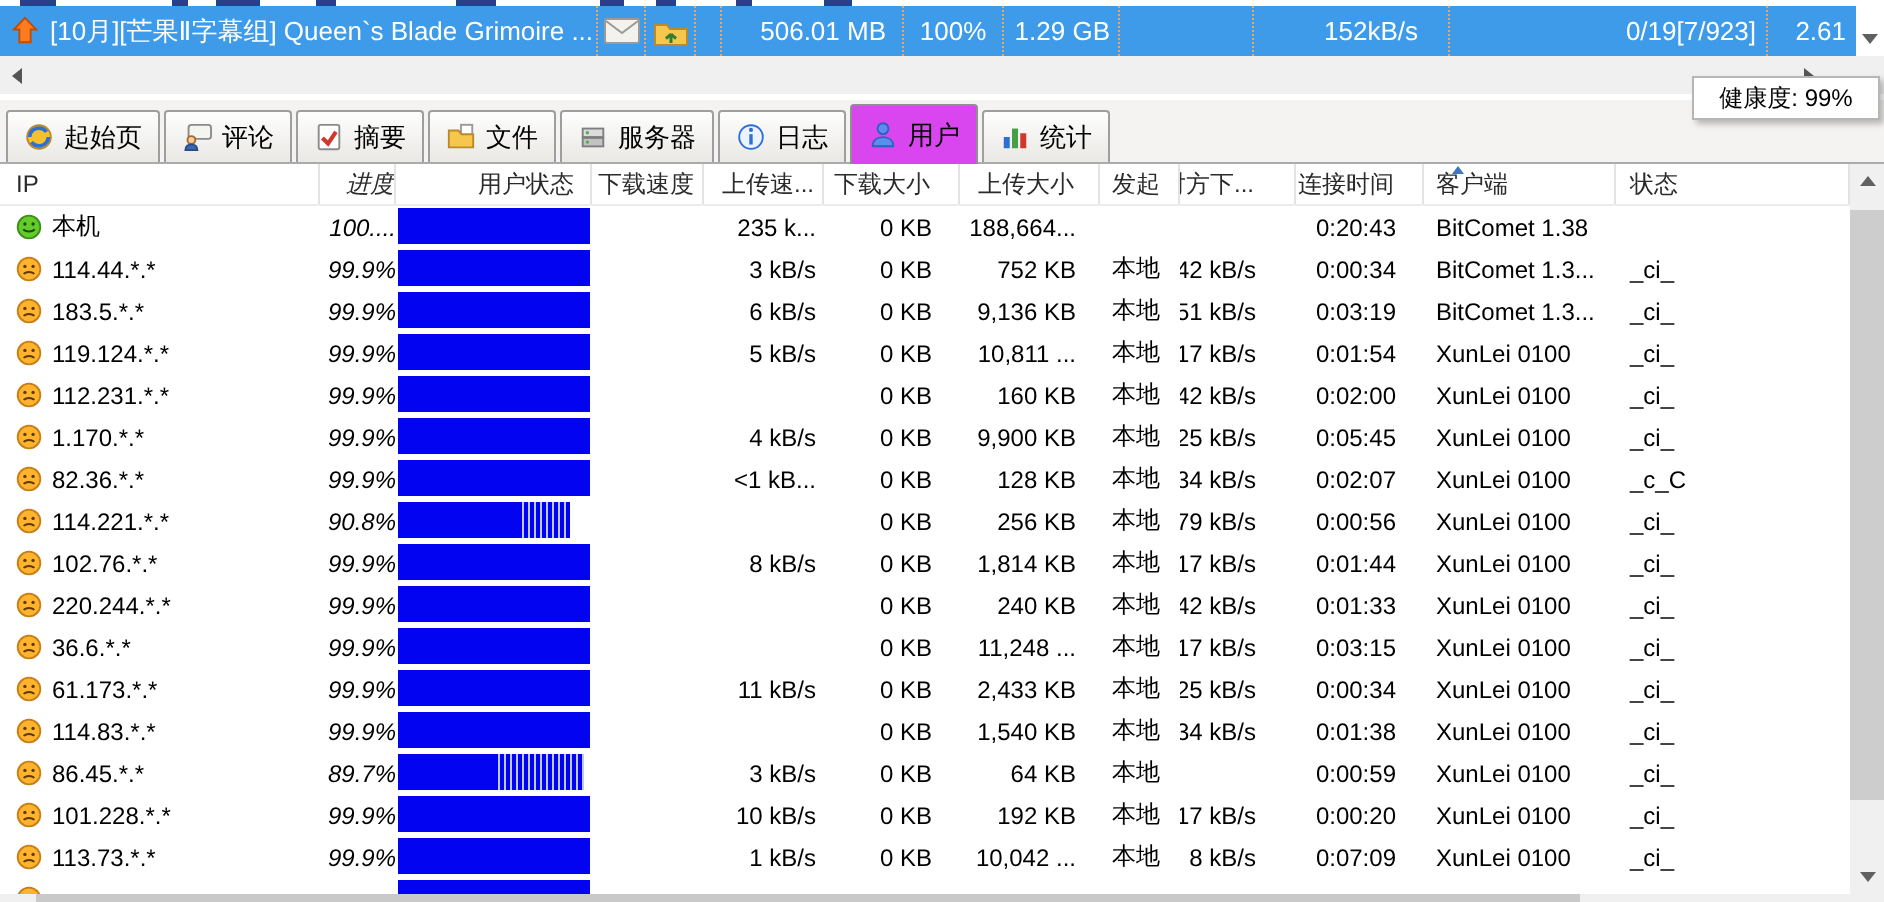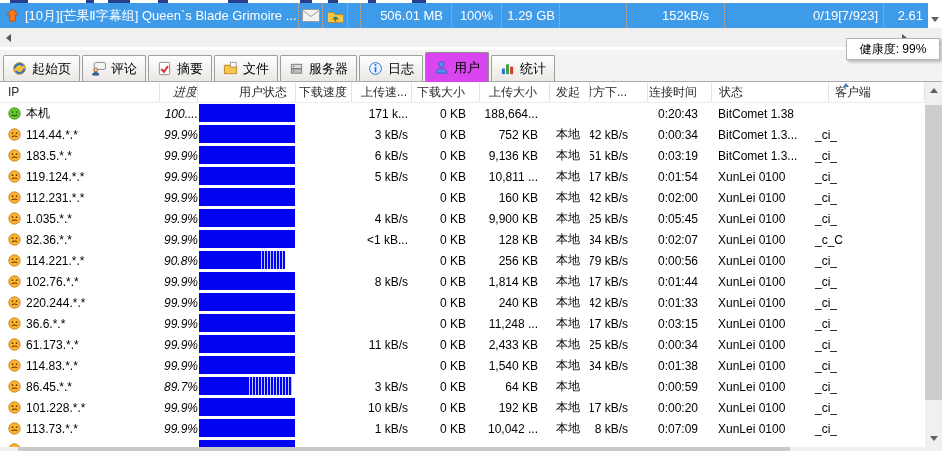--- a/index.html
+++ b/index.html
@@ -251,22 +251,22 @@
       <div class="th c-ip al">IP</div>
       <div class="th c-prog ar">进度</div>
       <div class="th c-bar ar">用户状态</div>
       <div class="th c-dls ar">下载速度</div>
       <div class="th c-uls ar">上传速...</div>
       <div class="th c-dlsz ar">下载大小</div>
       <div class="th c-ulsz ar">上传大小</div>
       <div class="th c-init al">发起</div>
       <div class="th c-pdl ar">对方下...</div>
       <div class="th c-time ar">连接时间</div>
+      <div class="th c-client al">客户端<span class="sort-arrow"></span></div>
       <div class="th c-status al">状态</div>
-      <div class="th c-client al">客户端<span class="sort-arrow"></span></div>
     </div>
 
   <div class="tbody">
       <div class="tr">
         <div class="td c-ip al">
           <span class="ipicon">
             <svg width="13" height="13" viewBox="0 0 14 14">
               <circle cx="7" cy="7" r="6.1" fill="#63CC2A" stroke="#3E8E1A"></circle>
               <circle cx="4.8" cy="5.4" r="0.9" fill="#1D4A0B"></circle>
               <circle cx="9.2" cy="5.4" r="0.9" fill="#1D4A0B"></circle>
@@ -275,21 +275,21 @@
           </span>
           <span>本机</span>
         </div>
         <div class="td c-prog ar">100....</div>
         <div class="td c-bar ar">
           <div class="barwrap">
             <div class="bar-solid" style="width: 100%;"></div>
           </div>
         </div>
         <div class="td c-dls ar"></div>
-        <div class="td c-uls ar">171 k...</div>
+        <div class="td c-uls ar">235 k...</div>
         <div class="td c-dlsz ar">0 KB</div>
         <div class="td c-ulsz ar">188,664...</div>
         <div class="td c-init al"></div>
         <div class="td c-pdl ar"></div>
         <div class="td c-time ar">0:20:43</div>
         <div class="td c-client al">BitComet 1.38</div>
         <div class="td c-status al"></div>
       </div>
       <div class="tr">
         <div class="td c-ip al">
@@ -406,21 +406,21 @@
       <div class="tr">
         <div class="td c-ip al">
           <span class="ipicon">
             <svg width="13" height="13" viewBox="0 0 14 14">
               <circle cx="7" cy="7" r="6.1" fill="#FFB32E" stroke="#C87E12"></circle>
               <circle cx="4.8" cy="5.6" r="0.9" fill="#5A3A00"></circle>
               <circle cx="9.2" cy="5.6" r="0.9" fill="#5A3A00"></circle>
               <path d="M4.2 9.7c1-1.5 4.6-1.5 5.6 0" fill="none" stroke="#5A3A00" stroke-width="1.1"></path>
             </svg>
           </span>
-          <span>1.035.*.*</span>
+          <span>1.170.*.*</span>
         </div>
         <div class="td c-prog ar">99.9%</div>
         <div class="td c-bar ar">
           <div class="barwrap">
             <div class="bar-solid" style="width: 100%;"></div>
           </div>
         </div>
         <div class="td c-dls ar"></div>
         <div class="td c-uls ar">4 kB/s</div>
         <div class="td c-dlsz ar">0 KB</div>

